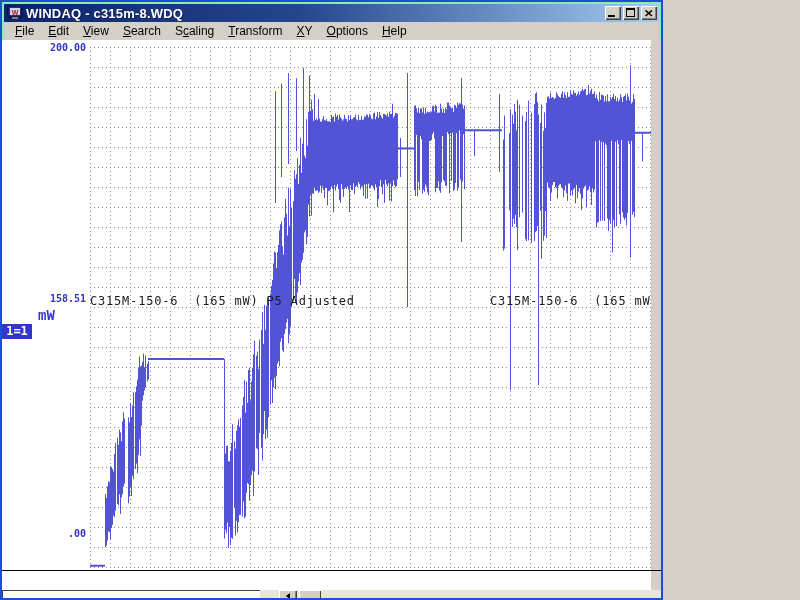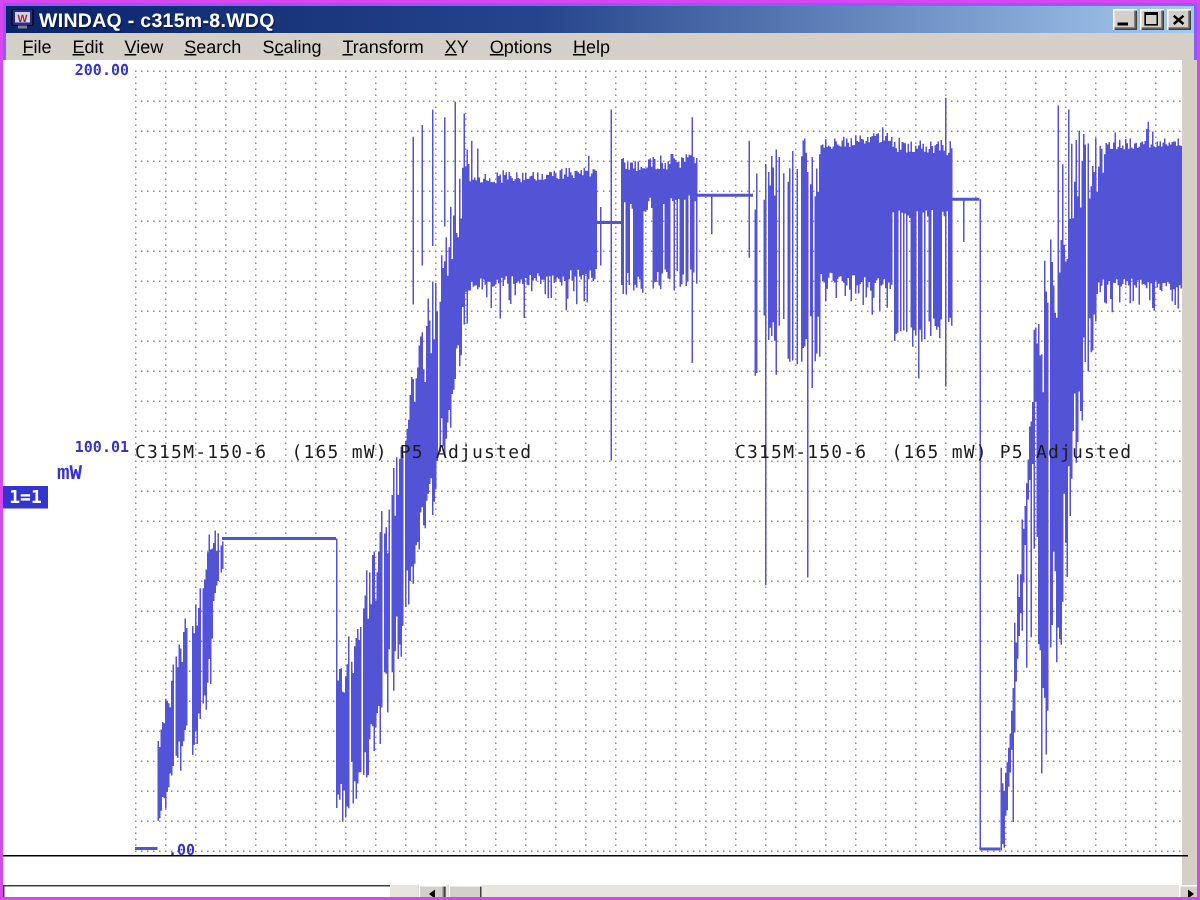--- a/index.html
+++ b/index.html
@@ -1,17 +1,17 @@
 <!DOCTYPE html>
 <html><head>
 <meta charset="utf-8">
 <style>
   html,body{margin:0;padding:0;background:#d4d0c8;}
   *{box-sizing:border-box;}
-  .window{position:relative;width:800px;height:600px;background:#8b5cf6;border:2px solid #d946ef;
+  .window{position:relative;width:663px;height:600px;background:#86efac;border:2px solid #1d4ed8;
           font-family:"Liberation Sans",sans-serif;overflow:hidden;}
   
   .titlebar{position:absolute;left:2px;top:2px;right:2px;height:18px;
             background:linear-gradient(90deg,#0a246a 0%,#26458c 45%,#a6caf0 100%);
             display:flex;align-items:center;padding:0 2px;}
   .app-icon{width:16px;height:14px;margin:0 3px 0 1px;flex:0 0 auto;}
   .title-text{color:#fff;font-size:13px;font-weight:bold;letter-spacing:.2px;white-space:nowrap;
               text-shadow:1px 1px 0 rgba(0,0,0,.35);}
   .tb-buttons{margin-left:auto;display:flex;gap:2px;align-items:center;}
   .tb-btn{width:16px;height:14px;background:#d4d0c8;position:relative;
@@ -28,21 +28,21 @@
            display:flex;align-items:center;font-size:12px;color:#000;padding-left:4px;}
   .menu-item{padding:2px 7px;white-space:nowrap;}
   .menu-item u{text-decoration:underline;}
   
   .chart-clip{position:absolute;left:0;top:38px;width:790px;height:550px;background:#fff;overflow:hidden;}
   .chart-svg{position:absolute;left:0;top:0;}
   .axis-label{position:absolute;width:84px;text-align:right;color:#3434cf;
               font-family:"DejaVu Sans Mono","Liberation Mono",monospace;font-size:10px;font-weight:bold;}
   .lbl-top{top:2px;left:0;}
   .lbl-mid{top:253px;left:0;}
-  .lbl-bot{top:522px;left:0;margin-left:44px;}
+  .lbl-bot{top:488px;left:0;}
   .chan-badge{position:absolute;left:0;top:268px;width:30px;height:15px;background:#3434cf;color:#fff;
               font-family:"DejaVu Sans Mono","Liberation Mono",monospace;font-size:12px;font-weight:bold;
               text-align:center;line-height:15px;margin-top:16px;}
   .unit-label{position:absolute;left:36px;top:268px;color:#3434cf;
               font-family:Liberation Mono, monospace;font-size:14px;font-weight:bold;}
   .annotation{position:absolute;top:254px;color:#1b1b1b;white-space:pre;
               font-family:"DejaVu Sans Mono","Liberation Mono",monospace;font-size:12px;letter-spacing:.8px;}
   .ann-1{left:88px;} .ann-2{left:488px;}
   .right-strip{position:absolute;right:0;top:38px;width:10px;height:550px;background:#d4d0c8;}
   
@@ -104,21 +104,21 @@
       <span class="menu-item"><u>H</u>elp</span>
     </div>
 
   <div class="chart-clip">
     <svg class="chart-svg" id="chart-svg" width="790" height="550" viewBox="0 0 790 550">
         <path d="M88.5 7V527M108.5 7V527M128.5 7V527M148.5 7V527M168.5 7V527M188.5 7V527M208.5 7V527M228.5 7V527M248.5 7V527M268.5 7V527M288.5 7V527M308.5 7V527M328.5 7V527M348.5 7V527M368.5 7V527M388.5 7V527M408.5 7V527M428.5 7V527M448.5 7V527M468.5 7V527M488.5 7V527M508.5 7V527M528.5 7V527M548.5 7V527M568.5 7V527M588.5 7V527M608.5 7V527M628.5 7V527M648.5 7V527M668.5 7V527M688.5 7V527M708.5 7V527M728.5 7V527M748.5 7V527M768.5 7V527M788.5 7V527M88 7.5H789M88 27.5H789M88 47.5H789M88 67.5H789M88 87.5H789M88 107.5H789M88 127.5H789M88 147.5H789M88 167.5H789M88 187.5H789M88 207.5H789M88 227.5H789M88 247.5H789M88 267.5H789M88 287.5H789M88 307.5H789M88 327.5H789M88 347.5H789M88 367.5H789M88 387.5H789M88 407.5H789M88 427.5H789M88 447.5H789M88 467.5H789M88 487.5H789M88 507.5H789M88 527.5H789" stroke="#8a8a8a" stroke-width="1" stroke-dasharray="1 3" fill="none"></path>
         <path d="M103.5 454.0V507.1M104.5 458.0V505.5M105.5 446.4V500.5M106.5 441.3V491.3M107.5 442.2V492.1M108.5 425.9V499.0M109.5 427.1V488.0M110.5 428.9V484.8M111.5 431.5V475.6M112.5 413.9V477.0M113.5 403.0V470.6M115.5 397.6V463.9M116.5 404.8V465.1M117.5 389.6V454.3M118.5 392.4V473.9M119.5 401.4V457.5M120.5 381.4V454.1M121.5 372.3V446.7M122.5 378.6V443.7M126.5 377.4V463.4M127.5 382.2V456.5M128.5 363.0V447.3M129.5 377.0V456.0M130.5 365.4V435.7M131.5 352.2V439.4M133.5 352.2V429.0M134.5 346.4V423.6M135.5 339.6V433.1M136.5 328.1V415.2M137.5 316.4V399.4M138.5 326.4V416.0M139.5 325.6V385.6M140.5 322.0V360.7M141.5 313.6V355.3M142.5 327.2V350.4M143.5 315.5V347.3M145.5 323.7V341.7M146.5 321.0V339.3M222.5 319.0V430.8M222.5 430.7V498.6M223.5 413.7V489.7M224.5 406.0V493.1M225.5 405.5V482.6M226.5 421.2V507.8M227.5 421.6V487.0M228.5 410.9V505.0M229.5 402.9V497.7M230.5 384.3V498.9M232.5 401.2V467.9M233.5 408.6V495.6M234.5 390.9V480.8M235.5 385.3V492.5M236.5 379.3V482.3M237.5 386.7V474.9M238.5 378.0V474.8M240.5 365.7V476.7M241.5 357.0V461.5M242.5 340.1V478.4M243.5 372.5V476.6M244.5 341.6V452.9M245.5 362.8V442.9M246.5 330.0V444.1M247.5 327.7V460.7M248.5 360.3V445.1M249.5 341.5V435.3M250.5 327.7V430.7M251.5 314.6V456.0M252.5 300.7V431.6M254.5 315.7V408.2M255.5 311.5V409.1M256.5 328.8V435.0M257.5 299.6V392.9M259.5 290.0V408.1M260.5 272.0V420.5M261.5 303.9V394.1M262.5 264.8V371.0M263.5 289.9V399.3M264.5 265.9V389.6M265.5 257.8V397.8M266.5 263.5V377.3M268.5 253.8V364.7M269.5 245.9V340.3M270.5 239.9V363.0M271.5 223.3V347.4M272.5 211.3V337.7M273.5 212.8V349.1M274.5 227.9V335.8M275.5 212.1V323.5M276.5 205.0V321.3M277.5 190.4V326.3M278.5 184.3V301.6M279.5 181.5V298.2M280.5 206.2V310.2M281.5 214.6V312.1M282.5 177.3V293.8M283.5 159.0V289.1M284.5 173.6V282.6M285.5 195.5V278.8M286.5 147.7V303.3M287.5 186.1V294.5M288.5 148.6V286.4M289.5 167.5V267.3M291.5 161.1V261.3M292.5 130.1V238.9M293.5 138.7V257.6M294.5 134.1V264.1M295.5 118.2V252.5M296.5 143.8V241.6M297.5 124.9V233.3M298.5 97.9V245.2M299.5 132.7V222.7M300.5 103.6V219.8M301.5 85.6V212.7M302.5 115.4V192.4M303.5 118.1V190.1M304.5 79.2V204.1M305.5 105.7V196.8M306.5 71.8V164.6M307.5 66.8V176.3M308.5 71.0V154.5M309.5 59.8V175.7M310.5 69.4V153.6M310.5 83.6V147.1M311.5 80.9V153.7M312.5 77.7V147.7M313.5 79.9V151.2M314.5 78.3V150.5M315.5 80.2V150.2M316.5 78.4V152.8M317.5 78.4V151.5M318.5 81.7V145.7M319.5 81.5V153.0M320.5 79.1V146.3M321.5 76.0V149.8M322.5 80.2V158.2M323.5 80.6V147.9M324.5 78.8V147.7M325.5 81.3V165.5M326.5 81.5V151.2M327.5 81.1V150.8M328.5 82.1V149.7M329.5 75.0V146.5M330.5 77.3V148.8M331.5 76.4V172.4M332.5 81.8V145.1M333.5 73.5V150.6M334.5 76.7V146.5M335.5 74.9V144.1M336.5 79.6V149.1M337.5 74.6V160.2M338.5 77.3V162.7M339.5 78.8V144.2M340.5 80.7V149.3M341.5 79.3V156.9M342.5 74.8V148.7M343.5 78.6V147.7M344.5 79.1V149.0M345.5 81.5V146.3M346.5 75.2V149.4M347.5 80.0V172.0M348.5 75.3V145.4M349.5 79.3V149.9M350.5 79.1V150.1M351.5 77.5V143.3M352.5 77.1V154.1M353.5 74.6V147.0M354.5 79.3V145.4M355.5 80.4V147.2M356.5 75.0V142.1M357.5 79.9V144.2M358.5 79.8V149.3M359.5 76.0V146.5M360.5 79.8V146.5M361.5 79.4V156.1M362.5 76.5V144.4M363.5 76.7V158.8M364.5 74.5V144.2M365.5 74.9V158.7M366.5 77.3V143.6M367.5 73.8V148.6M368.5 75.8V147.7M369.5 78.8V145.0M370.5 79.3V145.9M371.5 73.5V148.1M372.5 72.5V150.4M373.5 79.2V144.4M374.5 76.4V147.4M375.5 72.0V166.9M376.5 77.9V159.2M377.5 72.0V146.2M378.5 74.9V140.2M379.5 76.8V147.1M380.5 78.6V154.2M381.5 74.0V144.4M382.5 73.9V162.9M383.5 74.9V139.9M384.5 75.7V144.4M385.5 73.3V146.4M386.5 76.9V143.3M387.5 71.9V160.8M388.5 73.9V142.7M389.5 73.9V161.6M390.5 63.8V146.1M391.5 77.6V140.4M392.5 75.6V145.2M393.5 72.8V147.4M394.5 73.0V146.1M395.5 74.0V139.3M412.5 66.0V150.0M413.5 65.4V156.0M414.5 68.3V94.9M415.5 72.6V156.4M416.5 68.0V142.0M417.5 73.2V150.0M418.5 68.4V96.0M419.5 68.4V99.2M420.5 72.4V153.6M421.5 67.5V149.8M422.5 74.0V151.8M423.5 67.7V144.5M424.5 73.1V146.4M425.5 71.4V152.5M426.5 72.2V155.1M427.5 72.1V100.9M428.5 72.3V101.1M429.5 71.6V99.9M430.5 66.3V94.1M431.5 65.7V91.9M432.5 71.2V98.6M433.5 64.7V152.3M434.5 66.0V148.1M435.5 72.9V147.9M436.5 72.4V141.4M437.5 72.7V150.4M438.5 63.7V152.8M439.5 68.5V142.3M440.5 72.5V96.0M441.5 68.7V139.7M442.5 73.0V141.4M443.5 67.5V145.6M444.5 69.3V146.1M445.5 62.6V92.1M446.5 62.6V94.0M447.5 65.5V153.7M448.5 66.5V93.4M449.5 68.2V140.8M450.5 67.6V92.6M451.5 71.9V151.2M452.5 64.9V149.5M453.5 65.4V143.0M454.5 67.8V93.2M455.5 62.8V150.6M456.5 64.8V147.4M457.5 63.2V90.4M458.5 63.5V139.7M459.5 61.9V139.8M460.5 64.7V141.7M461.5 68.8V94.1M462.5 65.4V149.2M501.5 99.6V210.5M502.5 75.6V208.6M507.5 93.1V170.3M510.5 74.6V186.7M511.5 83.7V178.5M512.5 64.0V184.0M513.5 71.6V174.8M514.5 90.4V187.1M515.5 59.7V209.8M517.5 64.7V177.2M520.5 75.5V172.7M523.5 81.1V199.2M524.5 72.1V201.1M526.5 60.6V200.4M529.5 72.7V202.9M532.5 64.2V201.1M533.5 53.7V192.0M534.5 52.3V191.0M535.5 61.9V186.0M536.5 92.6V171.0M538.5 82.9V170.8M539.5 64.6V218.7M541.5 90.8V200.8M542.5 72.3V195.7M543.5 87.8V171.1M544.5 62.9V197.8M545.5 56.8V142.6M546.5 56.3V147.5M547.5 58.5V148.4M548.5 52.9V161.0M549.5 57.9V152.5M550.5 57.0V145.1M551.5 57.8V141.9M552.5 59.1V142.0M553.5 57.7V147.1M554.5 52.3V148.3M555.5 54.4V158.6M556.5 56.3V146.1M557.5 57.2V144.5M558.5 57.6V144.2M559.5 53.6V147.5M560.5 51.2V148.5M561.5 57.6V157.3M562.5 52.4V150.4M563.5 55.1V145.4M564.5 58.0V153.2M565.5 52.2V160.9M566.5 56.9V143.6M567.5 56.6V143.5M568.5 50.1V155.5M569.5 54.0V150.3M570.5 54.7V155.6M571.5 50.3V149.5M572.5 52.6V148.0M573.5 53.0V163.4M574.5 55.7V144.9M575.5 54.0V158.3M576.5 51.3V151.7M577.5 54.9V148.0M578.5 51.4V153.9M579.5 50.6V169.8M580.5 48.8V158.5M581.5 50.6V148.7M582.5 49.4V146.9M583.5 48.8V145.5M584.5 55.2V167.1M585.5 54.6V150.4M586.5 44.8V149.6M587.5 53.7V146.2M588.5 50.7V152.2M589.5 48.6V165.1M590.5 54.0V148.4M591.5 53.8V152.6M592.5 51.4V149.8M592.5 52.1V101.1M593.5 57.8V101.5M594.5 54.7V187.3M595.5 58.9V182.7M596.5 61.3V181.8M597.5 51.9V100.3M598.5 59.8V180.9M599.5 54.6V101.8M600.5 55.0V180.4M601.5 55.5V102.3M602.5 61.6V181.2M603.5 55.8V103.6M604.5 61.2V105.4M605.5 54.3V178.4M606.5 61.4V191.1M607.5 61.3V180.1M608.5 57.2V183.3M609.5 59.2V100.8M610.5 57.0V179.5M611.5 53.7V179.9M612.5 59.2V187.5M613.5 55.9V101.7M614.5 61.2V186.2M615.5 57.7V100.3M616.5 61.6V104.3M617.5 59.4V174.3M618.5 54.3V184.0M619.5 57.3V100.0M620.5 62.0V172.4M621.5 56.8V177.4M622.5 56.0V179.8M623.5 54.4V177.8M624.5 60.4V185.5M625.5 53.4V173.0M626.5 56.7V101.2M627.5 60.5V104.2M628.5 55.0V181.3M629.5 63.5V100.9M630.5 61.9V174.7M631.5 54.1V171.9M632.5 58.9V177.2M651.5 92.8V526.0M665.5 506.2V527.0M665.5 471.9V519.2M666.5 496.7V522.7M666.5 482.1V509.7M667.5 487.1V513.1M667.5 500.1V525.1M668.5 477.6V503.6M668.5 475.3V490.6M669.5 468.1V494.1M669.5 481.1V500.1M670.5 458.5V484.5M670.5 471.5V479.6M671.5 449.0V475.0M672.5 433.8V459.8M672.5 446.8V455.4M673.5 418.7V444.7M673.5 431.7V508.0M674.5 403.5V429.5M674.5 416.5V448.3M674.5 375.2V416.5M675.5 388.3V414.3M676.5 373.2V399.2M676.5 342.9V386.2M677.5 358.0V384.0M678.5 342.8V368.8M679.5 327.7V353.7M679.5 340.7V380.5M679.5 306.3V340.7M680.5 312.5V338.5M680.5 325.5V348.3M681.5 297.3V323.3M682.5 282.2V308.2M682.5 295.2V405.2M683.5 267.0V293.0M683.5 280.0V289.9M683.5 266.3V280.0M684.5 254.0V280.0M684.5 244.3V267.0M685.5 241.0V267.0M685.5 254.0V384.9M686.5 228.0V254.0M686.5 241.0V269.4M687.5 215.0V241.0M687.5 228.0V325.9M687.5 179.8V228.0M688.5 202.0V228.0M688.5 178.3V215.0M689.5 189.0V215.0M689.5 202.0V318.0M690.5 176.0V202.0M690.5 189.0V255.6M690.5 237.2V389.5M691.5 197.0V393.5M692.5 196.1V475.7M693.5 221.5V418.7M694.5 133.8V425.1M695.5 154.3V463.0M696.5 161.8V433.9M698.5 119.7V391.6M699.5 134.7V376.6M700.5 150.4V327.6M701.5 168.5V340.9M702.5 171.9V401.5M703.5 155.1V378.4M704.5 141.6V386.1M705.5 120.0V389.8M706.5 69.5V361.2M707.5 123.1V289.1M708.5 134.4V321.9M709.5 132.7V344.7M710.5 99.4V270.8M711.5 105.8V304.0M712.5 55.9V279.2M713.5 105.5V247.3M714.5 81.2V222.4M715.5 90.3V268.5M715.5 53.4V223.0M716.5 90.8V254.6M717.5 47.1V221.0M718.5 98.4V234.0M719.5 67.1V240.4M720.5 49.4V185.0M721.5 56.4V201.3M723.5 55.7V207.7M724.5 92.4V172.2M725.5 84.2V194.8M726.5 70.6V193.7M727.5 74.7V169.7M728.5 52.1V174.4M729.5 87.8V156.0M730.5 71.1V148.3M731.5 57.2V154.9M732.5 59.2V150.5M733.5 75.2V146.3M734.5 62.8V161.6M735.5 79.5V139.3M735.5 55.3V162.4M736.5 56.3V149.9M737.5 54.6V147.4M738.5 59.1V159.3M739.5 59.3V168.1M740.5 55.0V148.5M741.5 48.3V148.6M742.5 59.5V146.2M743.5 57.8V150.1M744.5 53.1V161.6M745.5 58.6V151.0M746.5 57.0V149.4M747.5 59.5V146.1M748.5 52.6V150.1M749.5 55.5V147.4M750.5 59.2V150.4M751.5 52.4V162.1M752.5 58.3V145.9M753.5 59.1V160.9M754.5 55.6V150.1M755.5 55.2V151.8M756.5 58.7V146.8M757.5 57.9V163.1M758.5 55.2V146.5M759.5 54.4V149.7M760.5 56.1V149.4M761.5 54.0V150.1M762.5 46.0V152.1M763.5 41.1V148.2M764.5 58.4V160.1M765.5 56.4V148.9M766.5 47.6V165.3M767.5 57.7V167.1M768.5 58.2V147.1M769.5 54.3V151.6M770.5 57.1V149.1M771.5 54.2V153.4M772.5 57.6V154.2M773.5 55.0V148.6M774.5 52.3V148.6M775.5 56.1V150.9M776.5 57.1V147.8M777.5 55.0V149.2M778.5 56.3V153.1M779.5 54.7V160.8M780.5 54.4V152.8M781.5 54.4V163.4M782.5 57.2V151.5M783.5 52.3V165.6M784.5 56.8V150.1M785.5 57.1V152.4M786.5 56.4V155.5M787.5 55.6V161.9M788.5 47.7V154.4M789.5 54.3V151.6M790.5 50.1V154.7M273.5 51.2V163.0M279.5 43.4V137.0M286.5 33.0V124.0M294.5 38.2V111.0M301.5 27.8V103.2M307.5 35.6V95.4M312.5 53.8V111.0M316.5 59.0V116.2M398.5 98.0V137.0M405.5 33.0V267.0M459.5 38.2V202.0M472.5 90.2V116.2M497.5 53.8V131.8M508.5 69.4V350.2M536.5 74.6V345.0M610.5 64.2V212.4M628.5 25.2V217.6M640.5 92.8V121.4M703.5 30.4V215.0M710.5 33.0V241.0" stroke="#5353d6" stroke-width="1" fill="none"></path>
         <path d="M88 525.7H103M146 319.0H222M395 108.4H412M462 90.2H500M632 92.8H651M651 526.0H665" stroke="#5353d6" stroke-width="2" fill="none"></path>
       </svg>
     <div class="axis-label lbl-top">200.00</div>
-    <div class="axis-label lbl-mid">100.01</div>
+    <div class="axis-label lbl-mid">158.51</div>
     <div class="axis-label lbl-bot">.00</div>
     <div class="chan-badge">1=1</div>
     <div class="unit-label">mW</div>
     <div class="annotation ann-1">C315M-150-6  (165 mW) P5 Adjusted</div>
     <div class="annotation ann-2">C315M-150-6  (165 mW) P5 Adjusted</div>
   </div>
   <div class="right-strip"></div>
 
   <div class="separator"></div>
 

